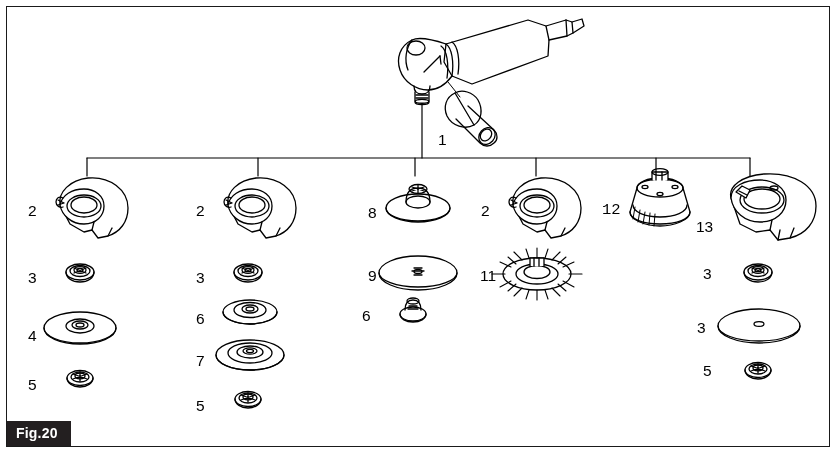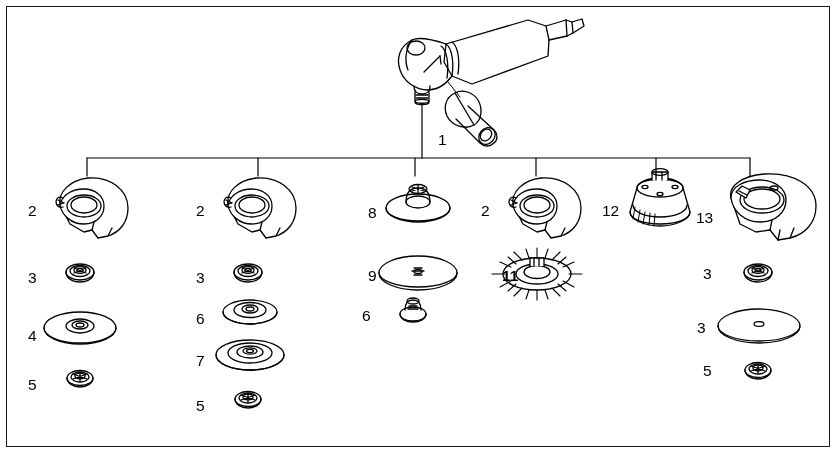--- a/index.html
+++ b/index.html
@@ -288,23 +288,24 @@
   <div class="num" style="left:196px;top:270px;">3</div>
   <div class="num" style="left:196px;top:311px;">6</div>
   <div class="num" style="left:196px;top:353px;">7</div>
   <div class="num" style="left:196px;top:398px;">5</div>
 
   <div class="num" style="left:368px;top:205px;">8</div>
   <div class="num" style="left:368px;top:268px;">9</div>
   <div class="num" style="left:362px;top:308px;">6</div>
 
   <div class="num" style="left:481px;top:203px;">2</div>
-  <div class="num" style="left:502px;top:268px;font-weight:bold;">11</div>
-
-  <div class="num" style="left:602px;top:203px;">12</div>
-
-  <div class="num" style="left:696px;top:210px;text-align:right;">13</div>
+  <div class="num" style="left:480px;top:268px;">11</div>
+
+  <div class="num" style="left:602px;top:203px;font-family:Liberation Mono, monospace;">12</div>
+
+  <div class="num" style="left:696px;top:219px;text-align:right;">13</div>
   <div class="num" style="left:703px;top:266px;">3</div>
   <div class="num" style="left:697px;top:320px;">3</div>
   <div class="num" style="left:703px;top:363px;">5</div>
 
+  <div class="fig-tab">Fig.20</div>
 
 </div>
 
 </body></html>

